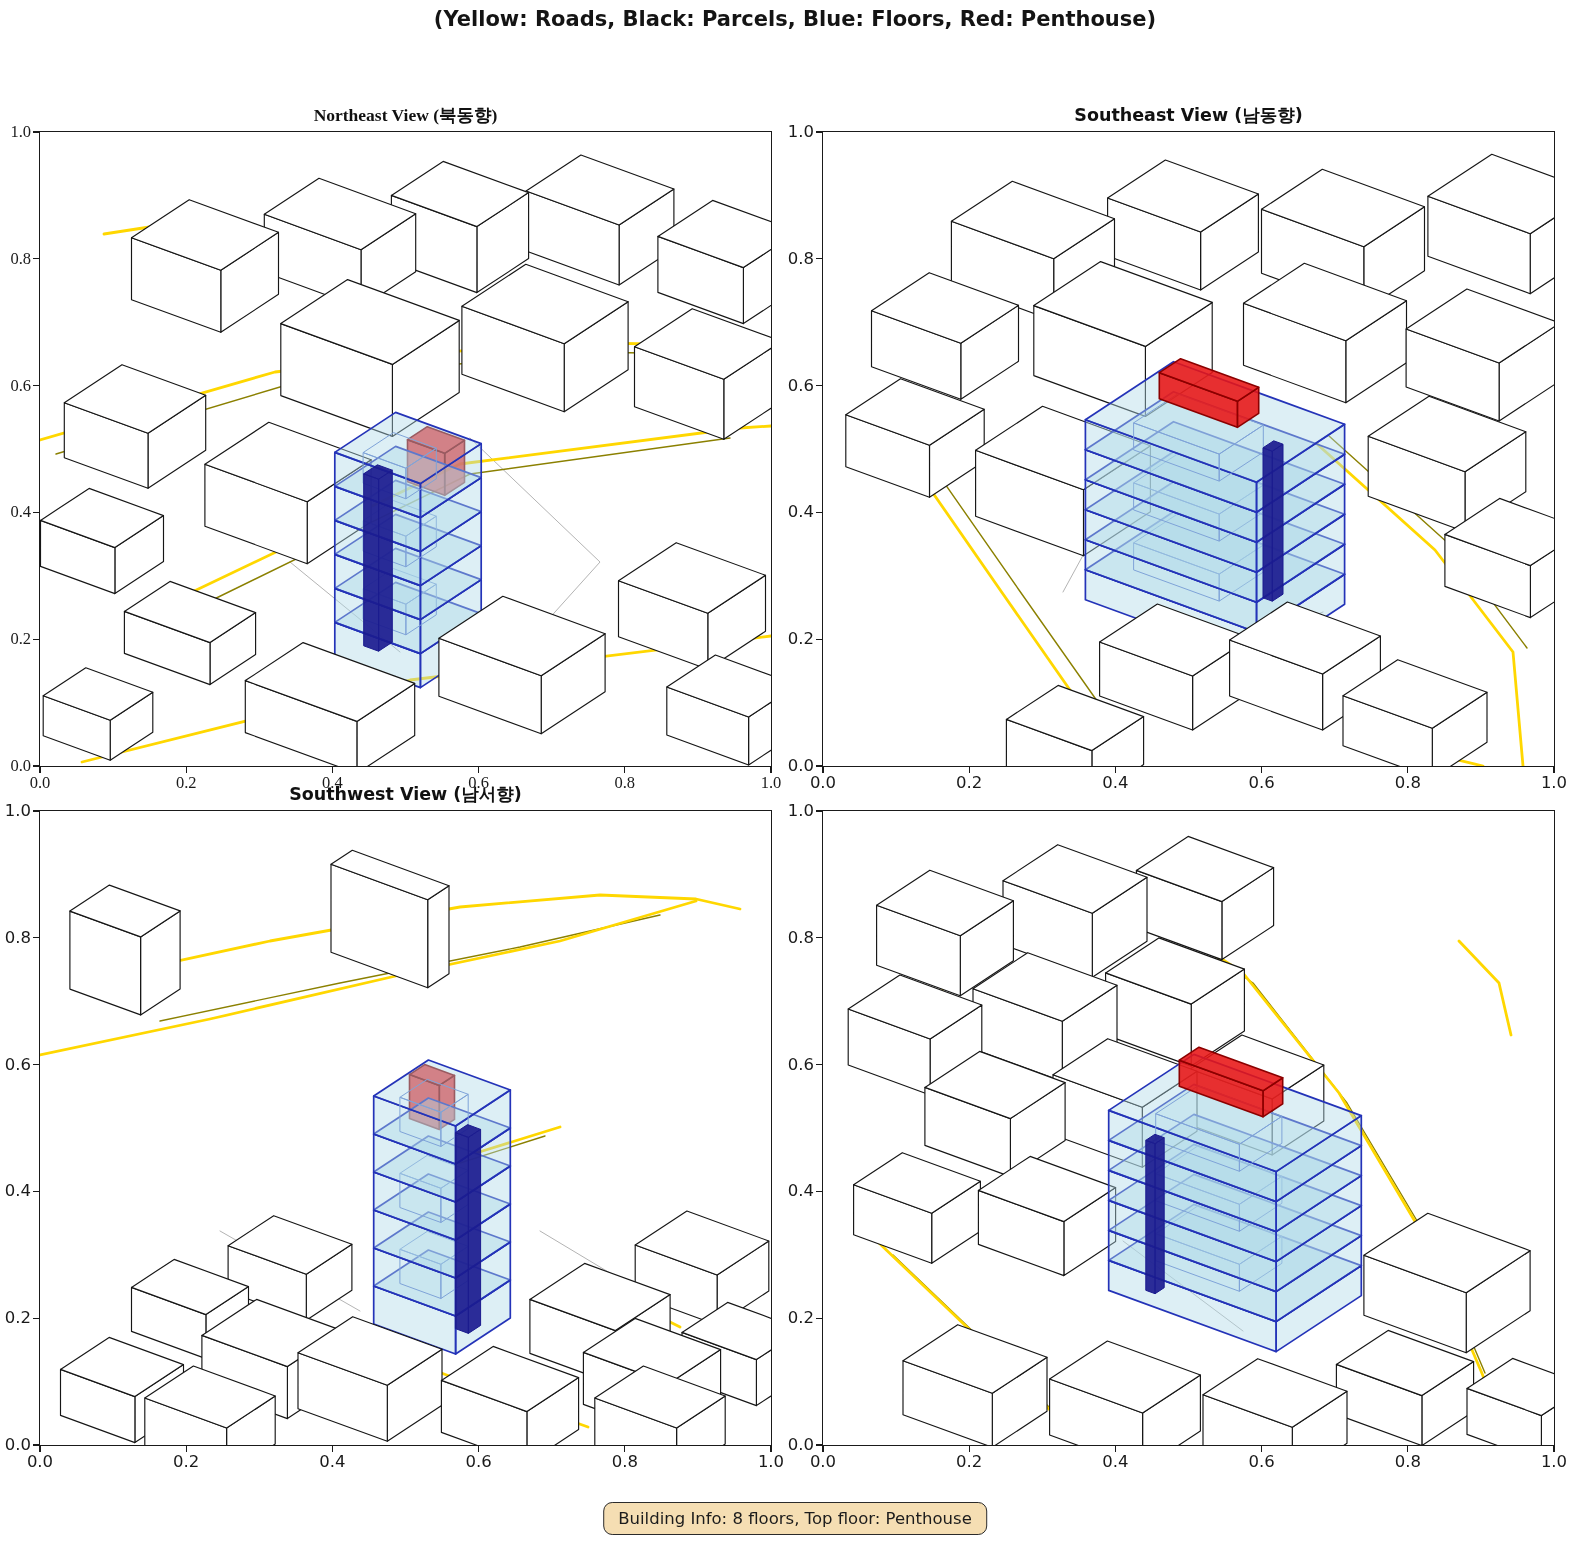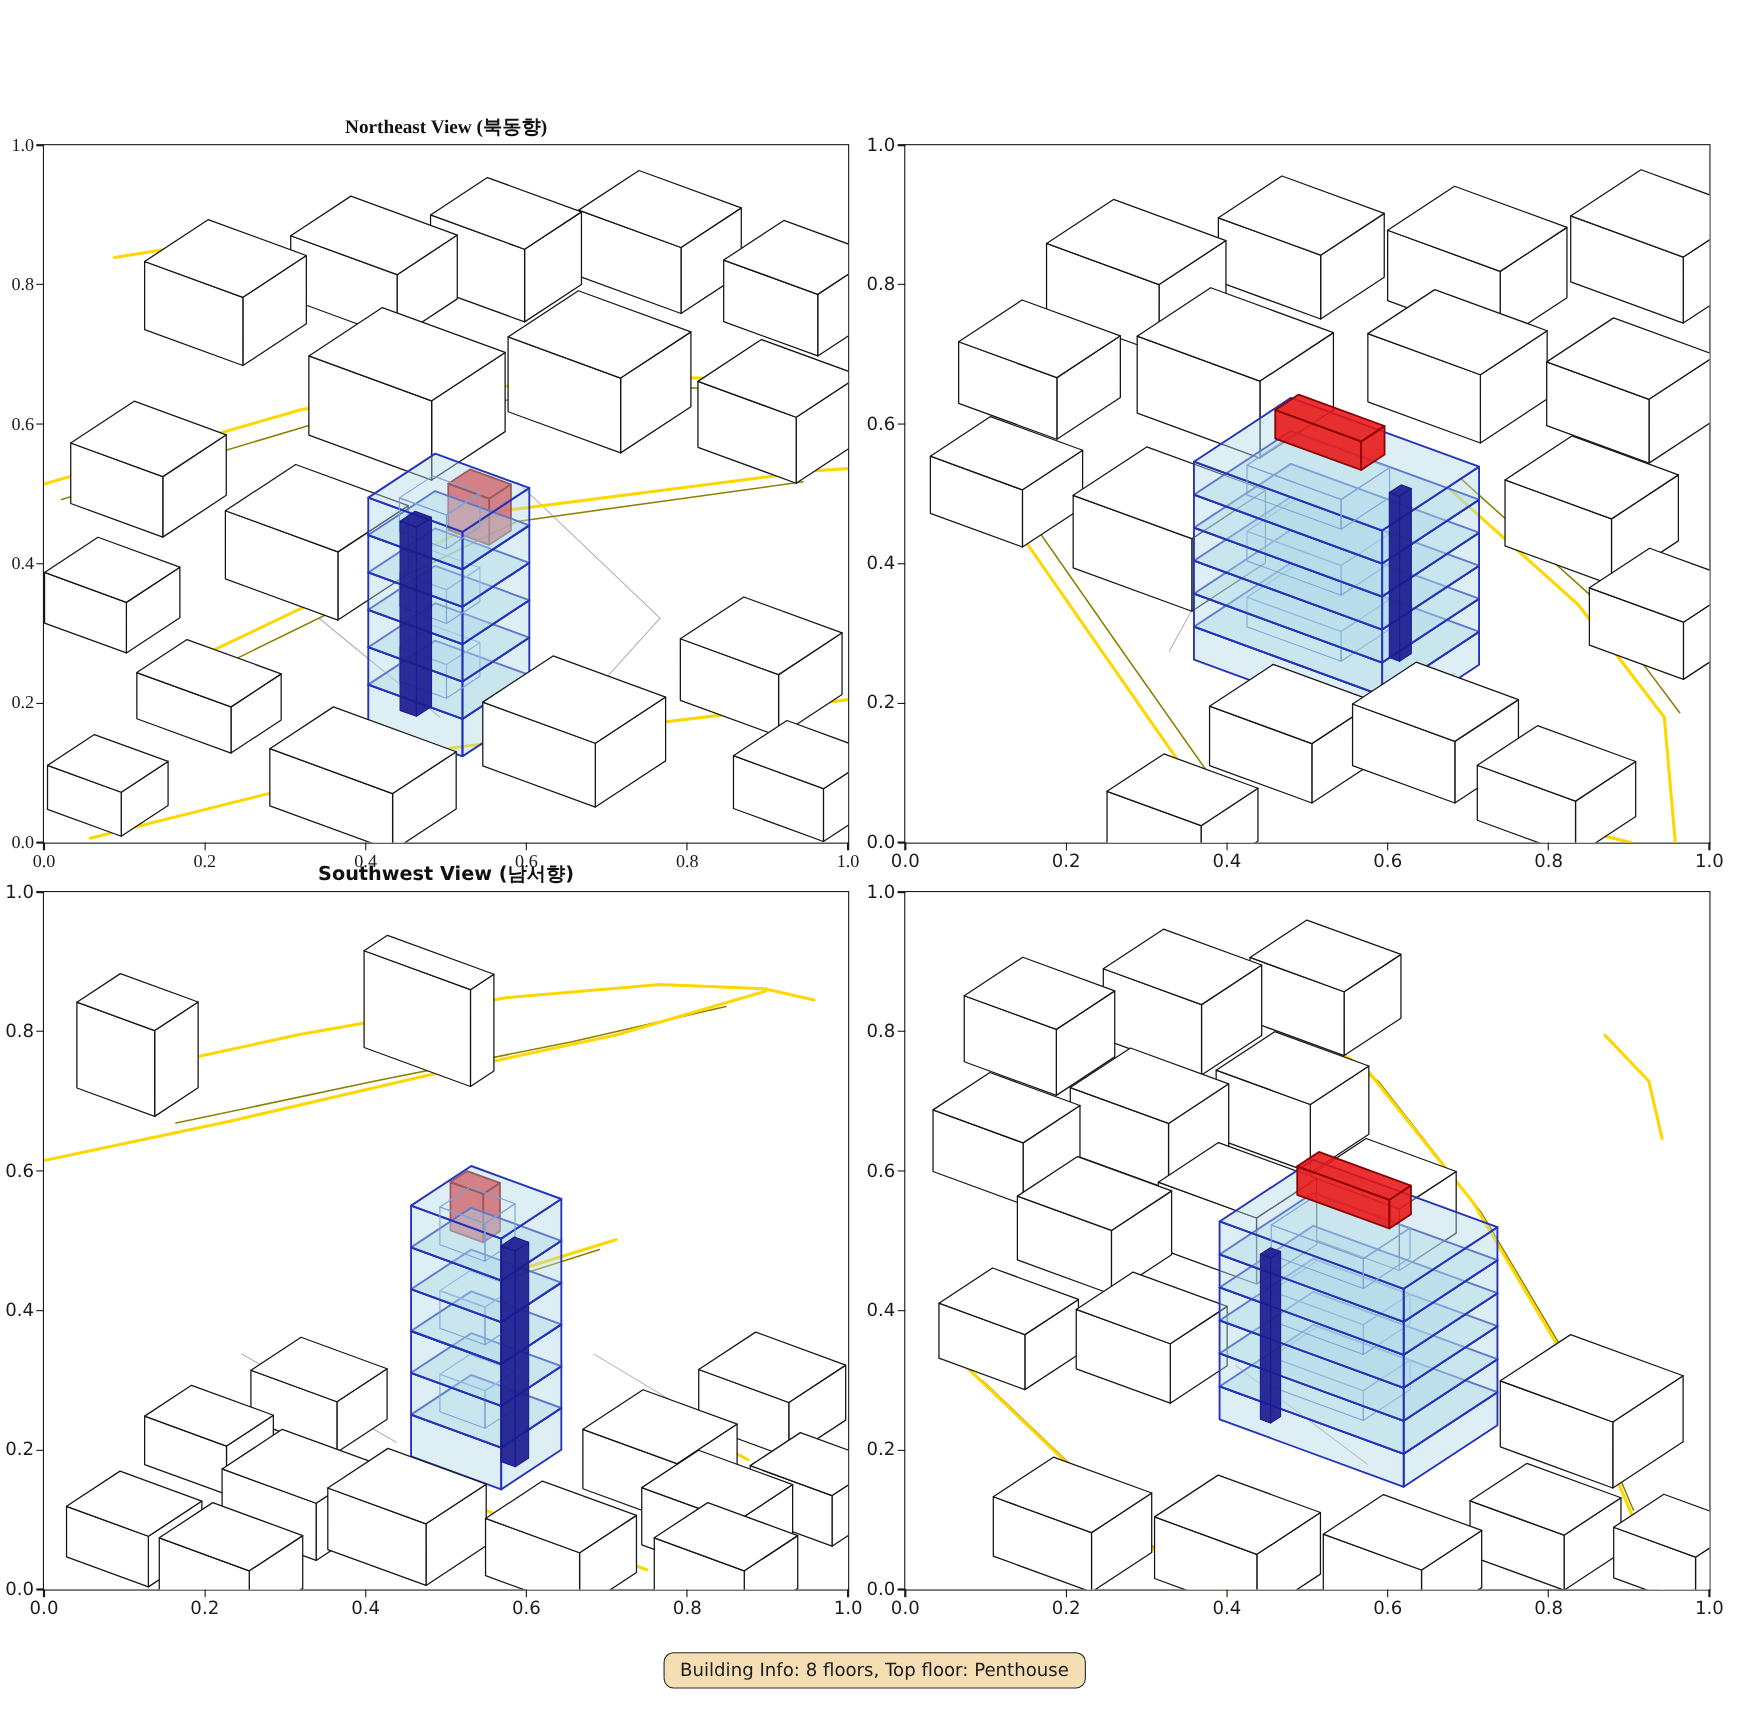--- a/index.html
+++ b/index.html
@@ -32,20 +32,21 @@
   .badge{
     position:absolute;top:1502px;left:50%;transform:translateX(-50%);
     background:#F5DEB3;border:1.6px solid #2b2b2b;border-radius:9px;
     padding:6px 14px;font-size:16.5px;color:#1c1c1c;white-space:nowrap;
   }
 </style>
 </head>
 <body>
 
 <div class="fig-title">
+  <div class="t2">(Yellow: Roads, Black: Parcels, Blue: Floors, Red: Penthouse)</div>
 </div>
 
 <div class="plot" style="left:39px;top:131px;font-family:Liberation Serif, serif;">
   <div class="sub-title">Northeast View (북동향)</div>
   <svg class="scene" viewBox="0 0 731 634">
       <polyline points="430,306 560,430 470,530" fill="none" stroke="#B4B4B4" stroke-width="1" stroke-linecap="round" stroke-linejoin="round"></polyline>
       <polyline points="250,430 360,520" fill="none" stroke="#B4B4B4" stroke-width="1" stroke-linecap="round" stroke-linejoin="round"></polyline>
       <polyline points="16,322 250,252 520,220 700,222" fill="none" stroke="#8B8000" stroke-width="1.4" stroke-linecap="round" stroke-linejoin="round"></polyline>
       <polyline points="160,474 430,342 690,306" fill="none" stroke="#8B8000" stroke-width="1.4" stroke-linecap="round" stroke-linejoin="round"></polyline>
       <polyline points="0,308 235,240 500,210 731,214" fill="none" stroke="#FFD700" stroke-width="2.8" stroke-linecap="round" stroke-linejoin="round"></polyline>
@@ -157,20 +158,21 @@
     <span class="ytick-mark" style="top: 126.1px;"></span>
     <span class="xtick-label" style="left: 562.8px;">0.8</span>
     <span class="xtick-mark" style="left: 584.1px;"></span>
     <span class="ytick-label" style="top: -10px;">1.0</span>
     <span class="ytick-mark" style="top: -0.7px;"></span>
     <span class="xtick-label" style="left: 709px;">1.0</span>
     <span class="xtick-mark" style="left: 730.3px;"></span>
   </div>
 
 <div class="plot" style="left:822px;top:131px;">
+  <div class="sub-title">Southeast View (남동향)</div>
   <svg class="scene" viewBox="0 0 731 634">
       <polyline points="360,540 500,480" fill="none" stroke="#B4B4B4" stroke-width="1" stroke-linecap="round" stroke-linejoin="round"></polyline>
       <polyline points="300,350 240,460" fill="none" stroke="#B4B4B4" stroke-width="1" stroke-linecap="round" stroke-linejoin="round"></polyline>
       <polyline points="76,286 196,458 310,620" fill="none" stroke="#8B8000" stroke-width="1.4" stroke-linecap="round" stroke-linejoin="round"></polyline>
       <polyline points="506,304 626,412 704,516" fill="none" stroke="#8B8000" stroke-width="1.4" stroke-linecap="round" stroke-linejoin="round"></polyline>
       <polyline points="660,444 731,436" fill="none" stroke="#8B8000" stroke-width="1.4" stroke-linecap="round" stroke-linejoin="round"></polyline>
       <polyline points="62,292 180,462 300,634" fill="none" stroke="#FFD700" stroke-width="2.8" stroke-linecap="round" stroke-linejoin="round"></polyline>
       <polyline points="494,312 612,418 690,520 700,634" fill="none" stroke="#FFD700" stroke-width="2.8" stroke-linecap="round" stroke-linejoin="round"></polyline>
       <polyline points="652,430 731,420" fill="none" stroke="#FFD700" stroke-width="2.8" stroke-linecap="round" stroke-linejoin="round"></polyline>
       <polyline points="560,610 660,634" fill="none" stroke="#FFD700" stroke-width="2.8" stroke-linecap="round" stroke-linejoin="round"></polyline>

